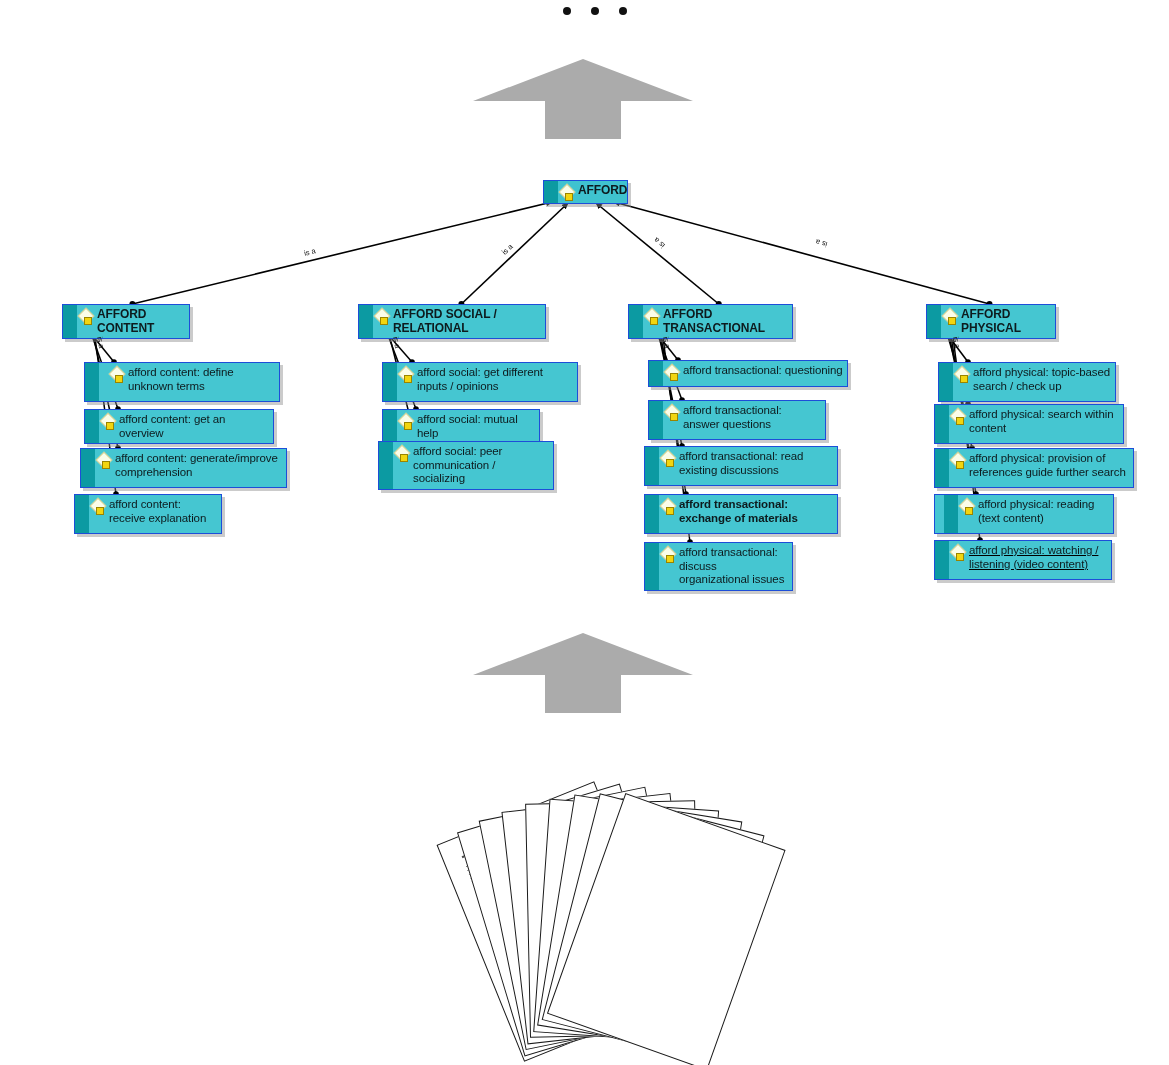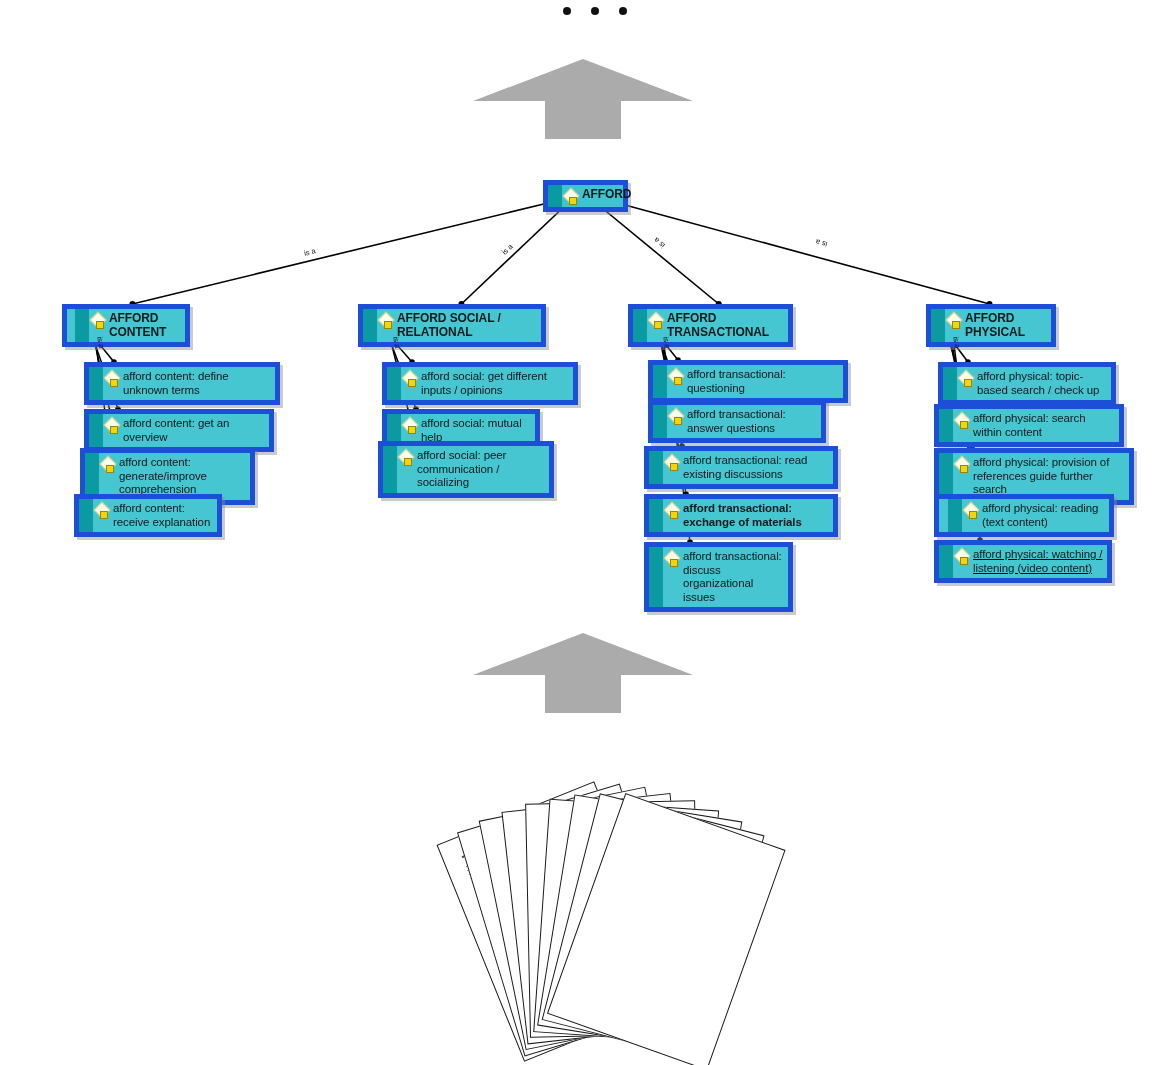--- a/index.html
+++ b/index.html
@@ -30,21 +30,21 @@
     height: 8px;
     border-radius: 50%;
     background: #111111;
   }
 
   
   .node {
     position: absolute;
     box-sizing: border-box;
     background: #45c6d1;
-    border: 5px solid #1d4ed8;
+    border: 1px solid #1d4ed8;
     box-shadow: 3px 3px 0 rgba(140,140,140,0.45);
     display: flex;
     align-items: flex-start;
   }
   .node .band {
     width: 14px;
     flex: 0 0 14px;
     align-self: stretch;
     background: #0c9aa2;
   }
@@ -224,51 +224,51 @@
       <div class="node root" style="left: 543px; top: 180px; width: 85px; min-height: 24px;">
         <div class="band"></div>
         <div class="inner">
           <span class="icon">
             <span class="diamond"></span>
             <span class="badge"></span>
           </span>
           <span class="label">AFFORD</span>
         </div>
       </div>
-      <div class="node cat" style="left: 62px; top: 304px; width: 128px; min-height: 25px; padding-left: 8px;">
+      <div class="node cat" style="left: 62px; top: 304px; width: 128px; min-height: 25px;">
         <div class="band"></div>
         <div class="inner">
           <span class="icon">
             <span class="diamond"></span>
             <span class="badge"></span>
           </span>
           <span class="label">AFFORD CONTENT</span>
         </div>
       </div>
-      <div class="node leaf" style="left: 84px; top: 362px; width: 196px; min-height: 40px;">
+      <div class="node leaf" style="left: 84px; top: 362px; width: 196px; min-height: 40px; gap: 9px;">
         <div class="band"></div>
         <div class="inner">
           <span class="icon">
             <span class="diamond"></span>
             <span class="badge"></span>
           </span>
           <span class="label">afford content: define unknown terms</span>
         </div>
       </div>
       <div class="node leaf" style="left: 84px; top: 409px; width: 190px; min-height: 25px;">
         <div class="band"></div>
         <div class="inner">
           <span class="icon">
             <span class="diamond"></span>
             <span class="badge"></span>
           </span>
           <span class="label">afford content: get an overview</span>
         </div>
       </div>
-      <div class="node leaf" style="left: 80px; top: 448px; width: 175px; min-height: 40px; justify-content: center;">
+      <div class="node leaf" style="left: 80px; top: 448px; width: 207px; min-height: 40px; justify-content: center;">
         <div class="band"></div>
         <div class="inner">
           <span class="icon">
             <span class="diamond"></span>
             <span class="badge"></span>
           </span>
           <span class="label">afford content: generate/improve comprehension</span>
         </div>
       </div>
       <div class="node leaf" style="left: 74px; top: 494px; width: 148px; min-height: 40px;">

